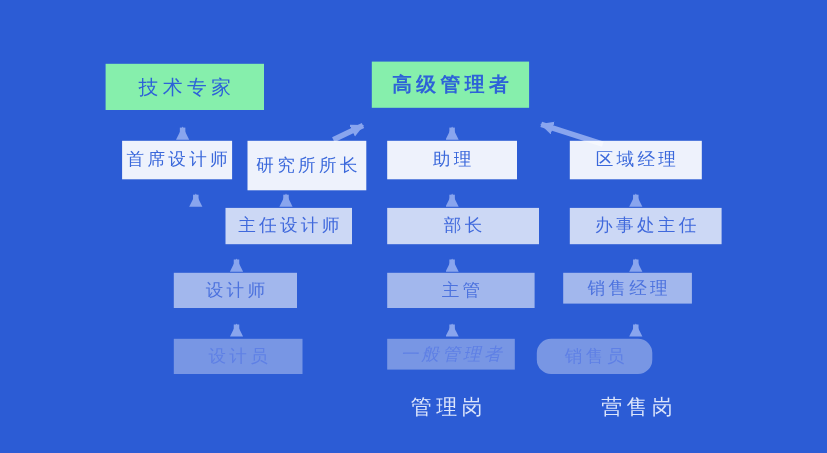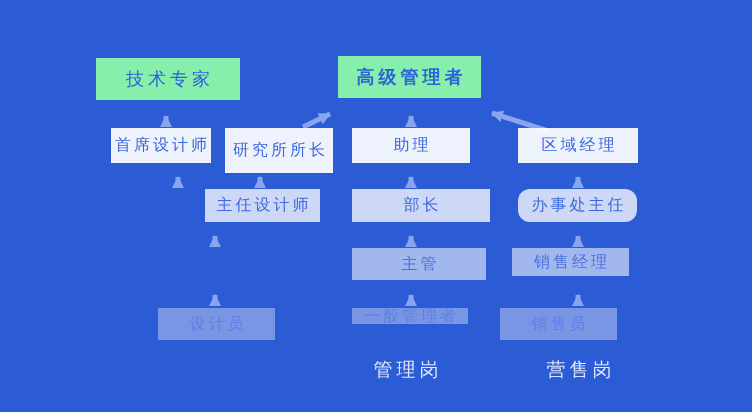--- a/index.html
+++ b/index.html
@@ -78,25 +78,26 @@
   <div class="node t5" style="left:96px;  top:58px; width:144px; height:42px;">技术专家</div>
   <div class="node t5" style="left:338px; top:56px; width:143px; height:42px;font-weight:bold;">高级管理者</div>
 
   <div class="node t4" style="left:91px;  top:128px; width:100px; height:35px;margin-left:20px;">首席设计师</div>
   <div class="node t4" style="left:225px; top:128px; width:108px; height:45px;">研究所所长</div>
   <div class="node t4" style="left:352px; top:128px; width:118px; height:35px;">助理</div>
   <div class="node t4" style="left:518px; top:128px; width:120px; height:35px;">区域经理</div>
 
   <div class="node t3" style="left:158px; top:189px; width:115px; height:33px;margin-left:47px;">主任设计师</div>
   <div class="node t3" style="left:352px; top:189px; width:138px; height:33px;text-align:right;">部长</div>
-  <div class="node t3" style="left:518px; top:189px; width:119px; height:33px;border-radius:12px;">办事处主任</div>
+  <div class="node t3" style="left:518px; top:189px; width:138px; height:33px;">办事处主任</div>
 
+  <div class="node t2" style="left:158px; top:248px; width:112px; height:32px;">设计师</div>
   <div class="node t2" style="left:352px; top:248px; width:134px; height:32px;">主管</div>
   <div class="node t2" style="left:512px; top:248px; width:117px; height:28px;">销售经理</div>
 
   <div class="node t1" style="left:158px; top:308px; width:117px; height:32px;">设计员</div>
-  <div class="node t1" style="left:352px; top:308px; width:116px; height:16px;">一般管理者</div>
-  <div class="node t1" style="left:500px; top:308px; width:117px; height:32px;">销售员</div>
+  <div class="node t1" style="left:352px; top:308px; width:116px; height:28px;font-style:italic;">一般管理者</div>
+  <div class="node t1" style="left:488px; top:308px; width:105px; height:32px;border-radius:13px;">销售员</div>
 
   <div class="col-label" style="left:341px; top:357px;font-family:Liberation Serif, serif;">管理岗</div>
   <div class="col-label" style="left:514px; top:357px;">营售岗</div>
 
 </div>
 
 </body></html>

